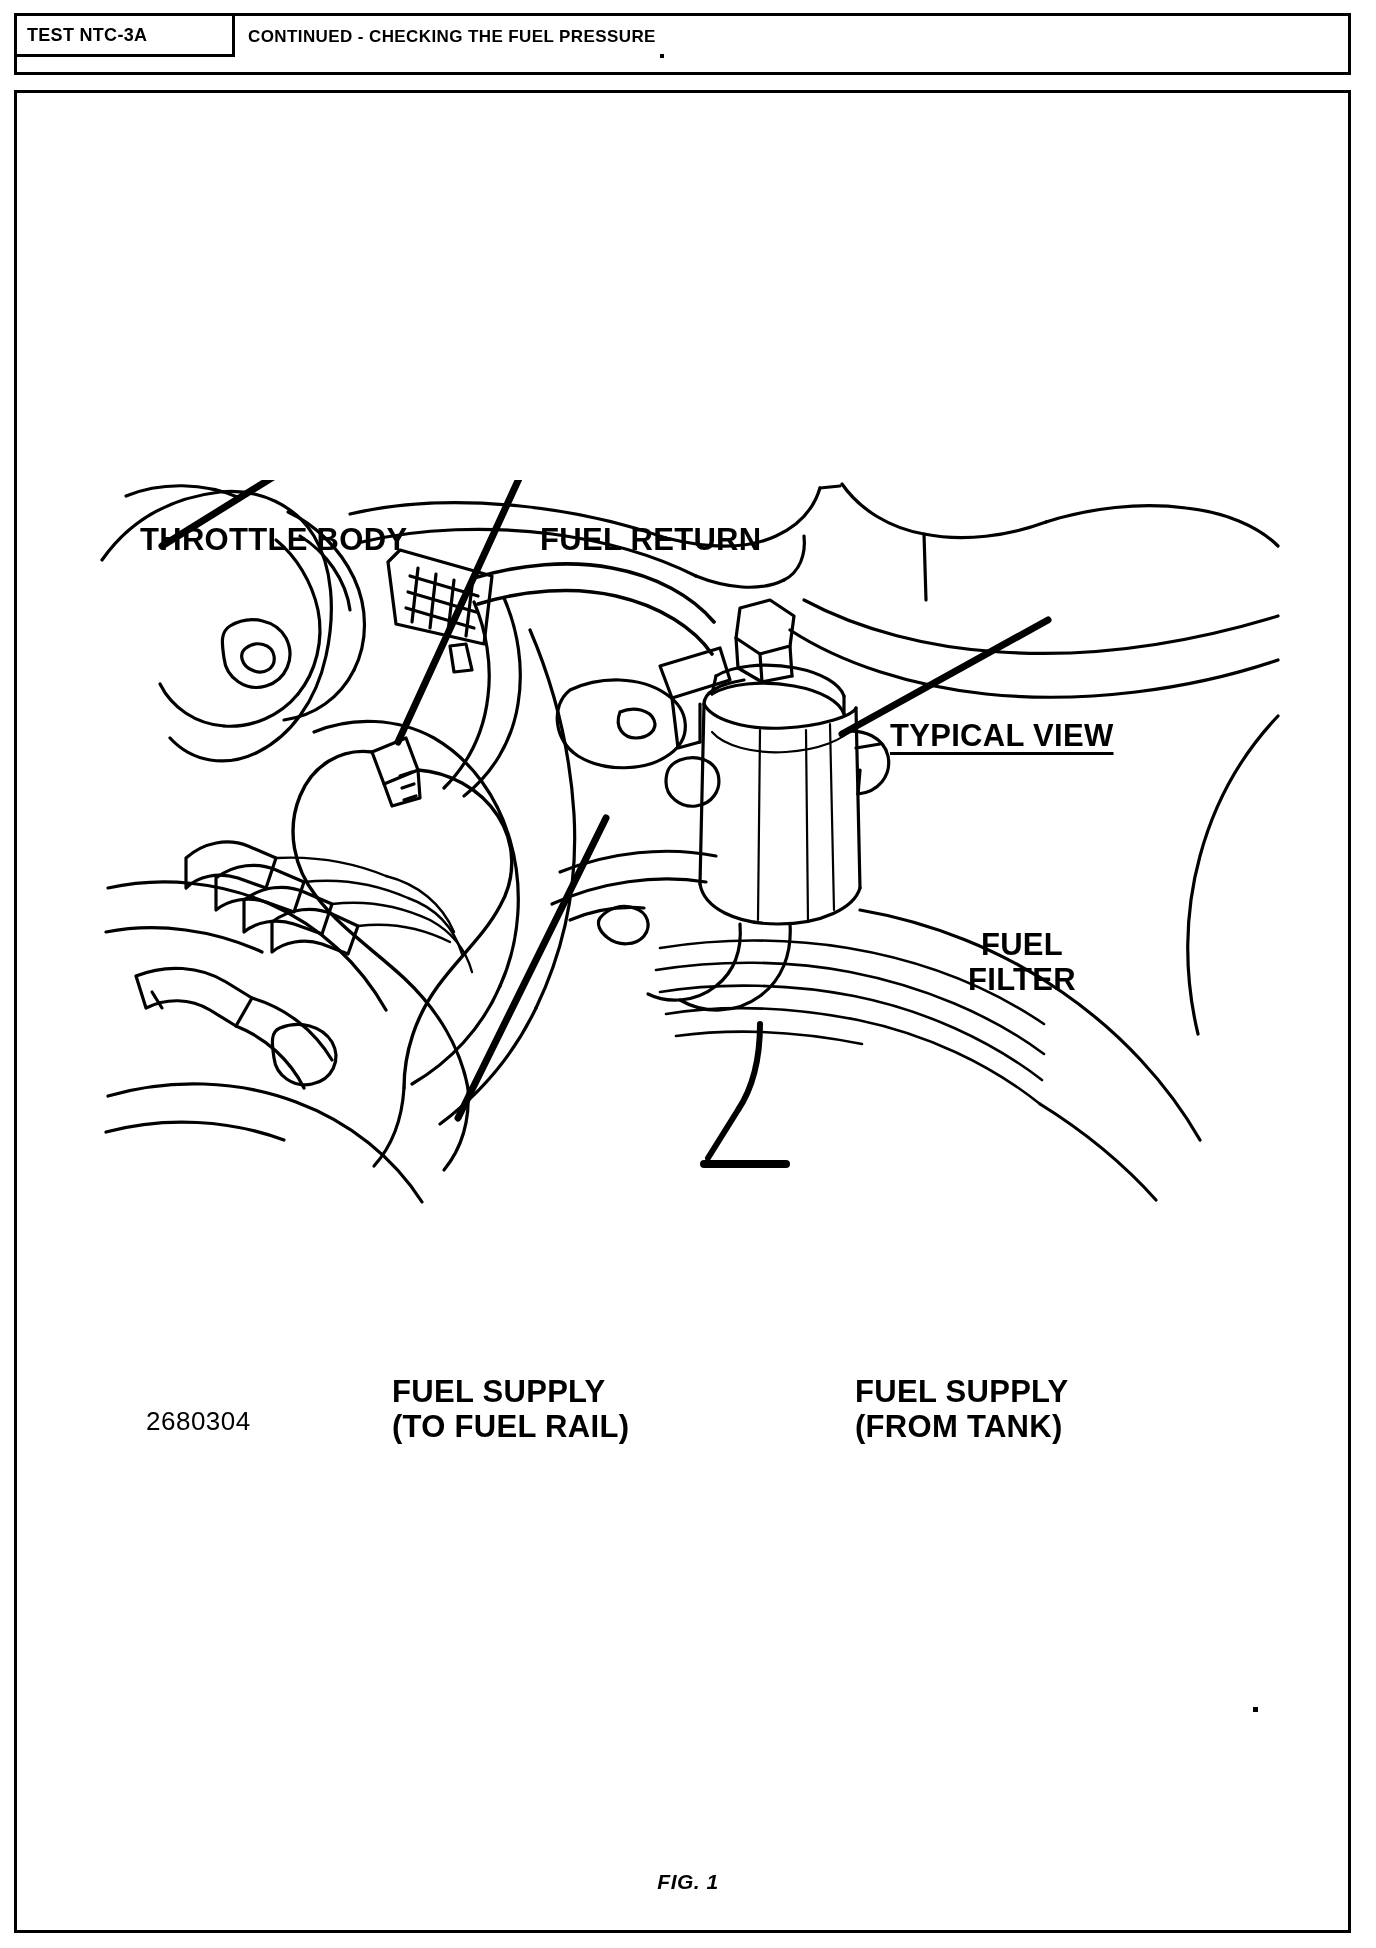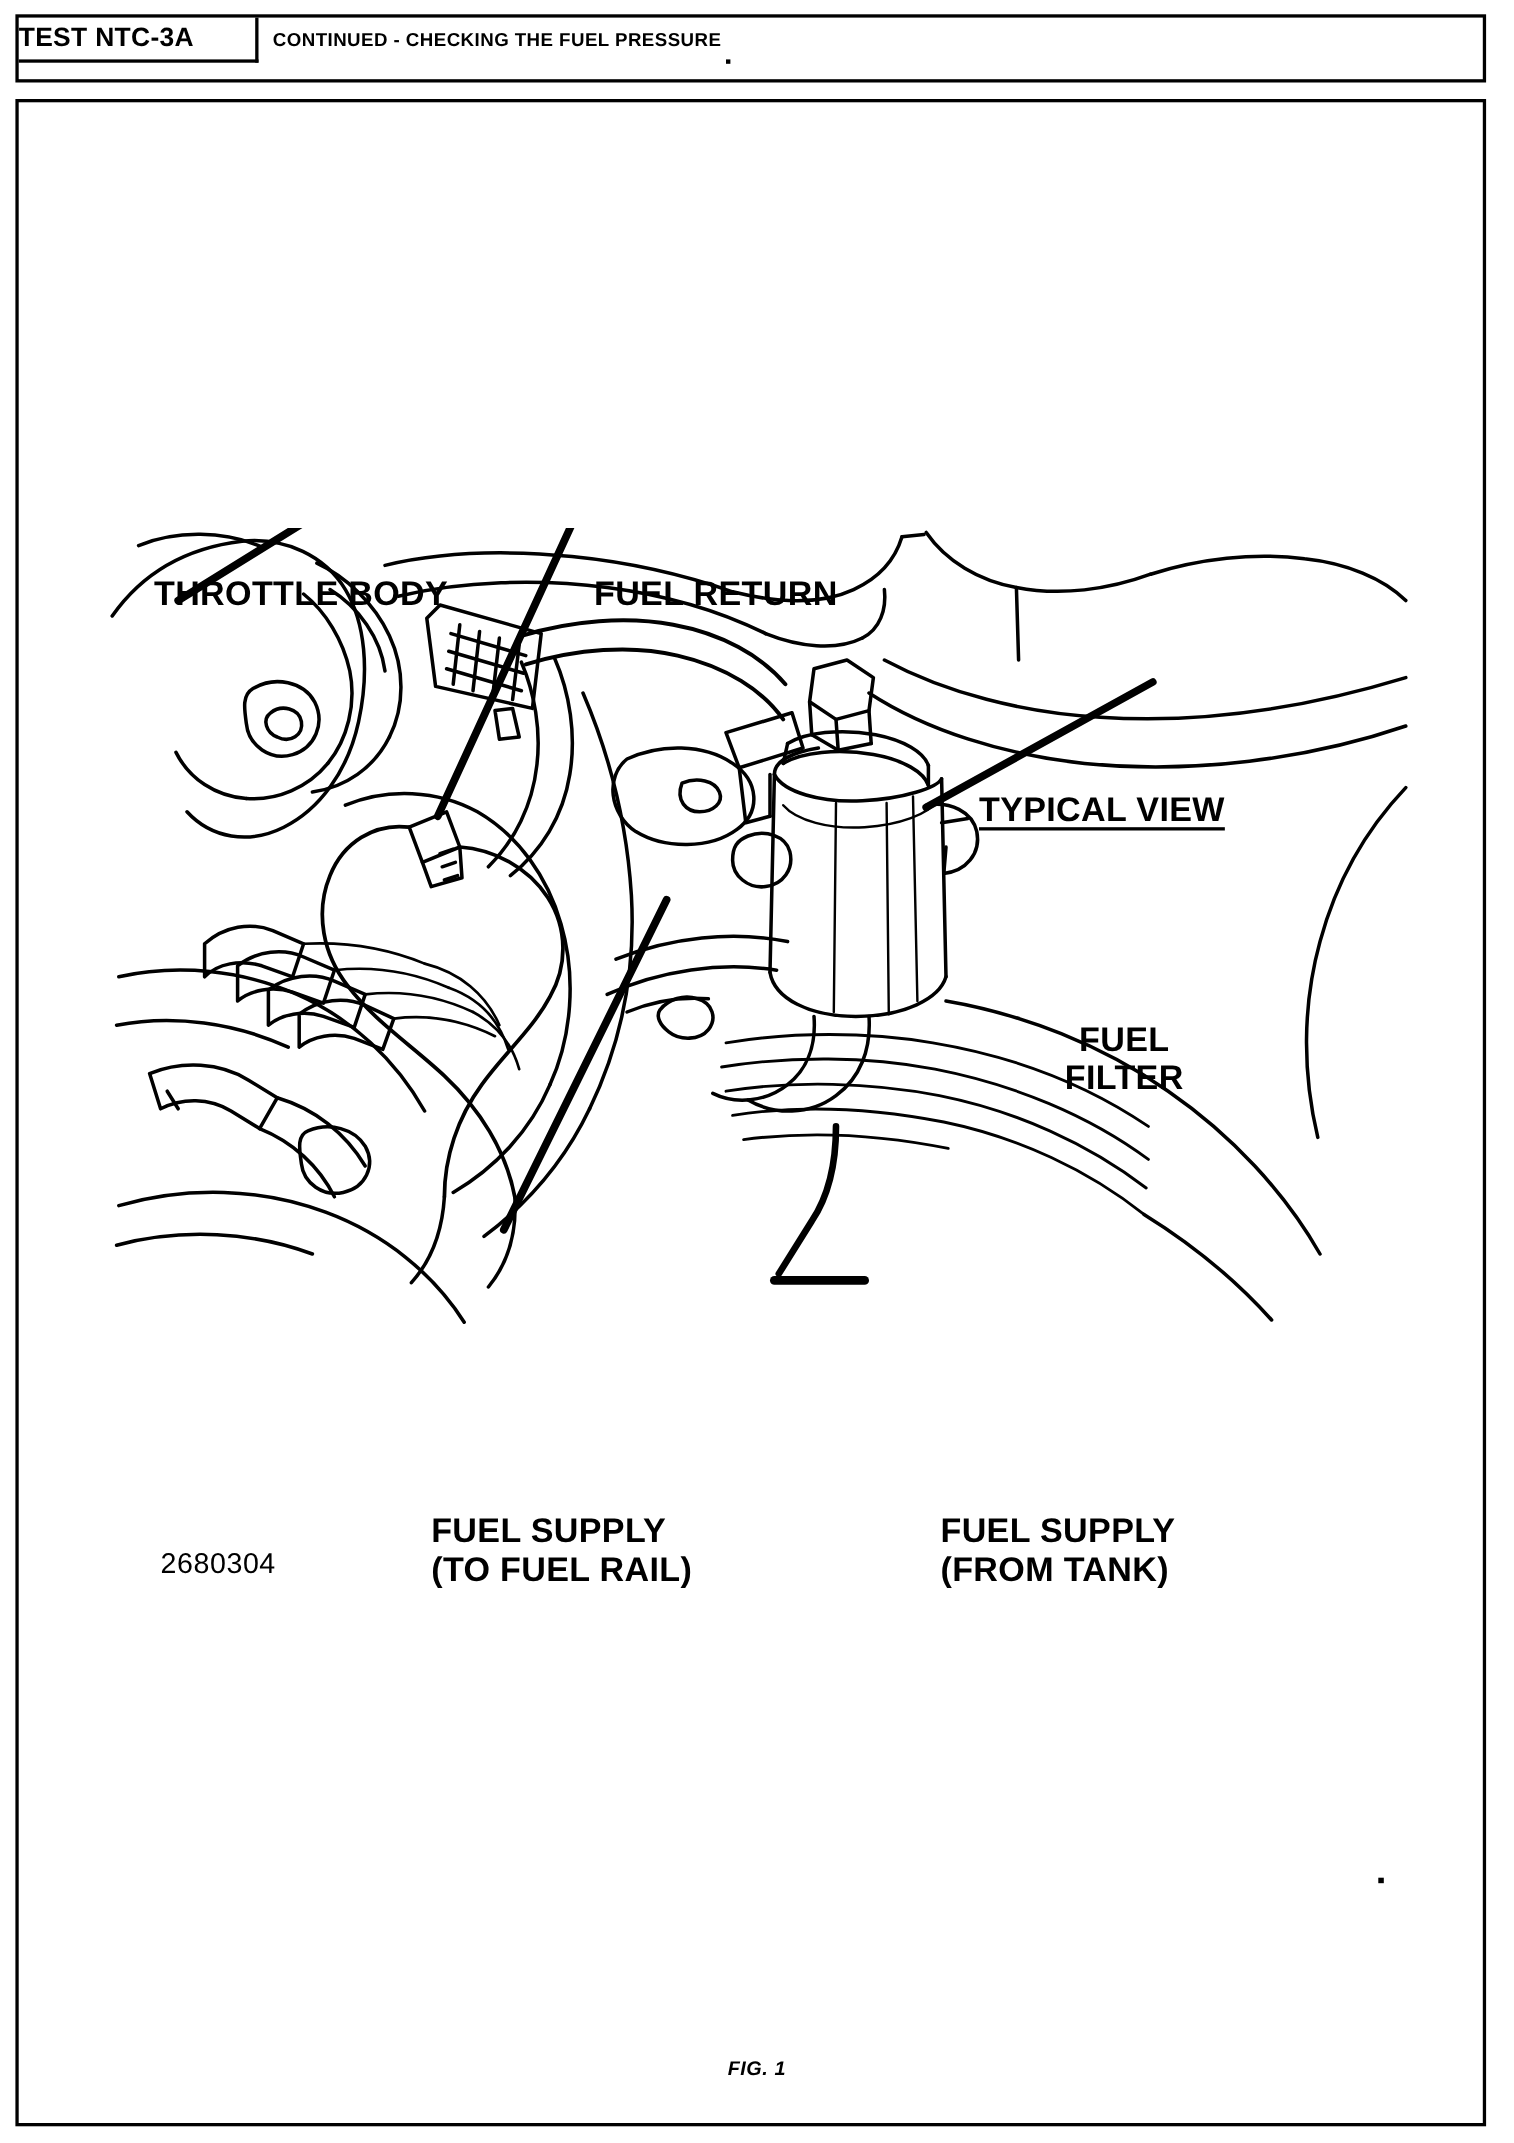--- a/index.html
+++ b/index.html
@@ -36,22 +36,23 @@
     position: absolute;
     left: 0;
     top: 0;
     width: 218px;
     height: 41px;
     border-right: 3px solid #000;
     border-bottom: 3px solid #000;
     box-sizing: border-box;
     display: flex;
     align-items: center;
+    padding-left: 10px;
     font-weight: bold;
-    font-size: 24px;
+    font-size: 18px;
     letter-spacing: 0.3px;
   }
   .header-title {
     position: absolute;
     left: 231px;
     top: 0;
     height: 41px;
     display: flex;
     align-items: center;
     font-weight: bold;
@@ -118,21 +119,21 @@
   }
 
   .fig-caption {
     position: absolute;
     left: 0;
     right: 0;
     top: 1870px;
     text-align: center;
     font-weight: bold;
     font-style: italic;
-    font-size: 18px;
+    font-size: 21px;
     letter-spacing: 0.5px;
   }
 
   .stray-dot {
     position: absolute;
     width: 5px;
     height: 5px;
     background: #000;
   }
   .dot-a { left: 1253px; top: 1707px; }

